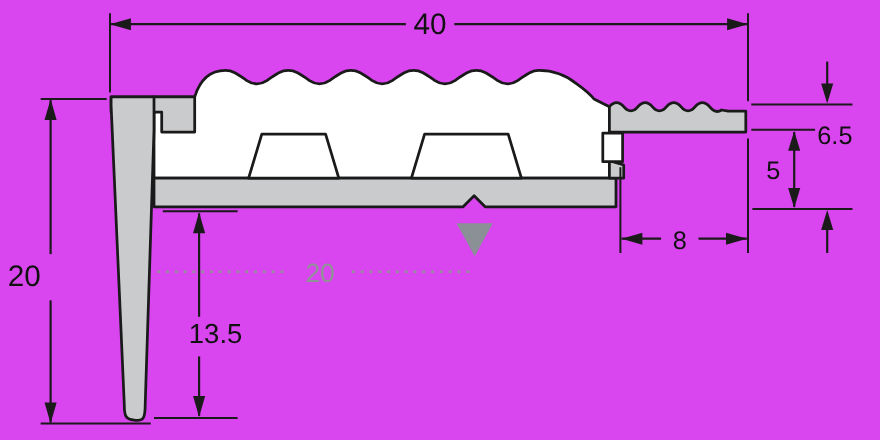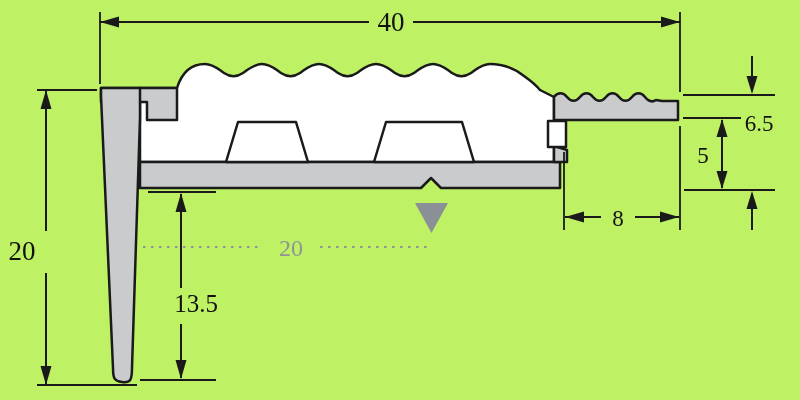--- a/index.html
+++ b/index.html
@@ -1,20 +1,20 @@
 <!DOCTYPE html>
 <html><head>
 <meta charset="utf-8">
 <style>
   html,body{margin:0;padding:0;background:#ffffff;}
   .canvas{
     position:relative;
     width:800px;height:400px;
-    background:#bef264;
-    font-family:Liberation Serif, serif;
+    background:#d946ef;
+    font-family:Liberation Sans, sans-serif;
     overflow:hidden;
   }
   svg{display:block;}
   .profile{stroke:#1a1a1a;stroke-width:2.5;stroke-linejoin:round;}
   .dimline{stroke:#1a1a1a;stroke-width:2;fill:none;}
   .dimline-dotted{stroke:#8f9396;stroke-width:2.2;fill:none;stroke-dasharray:2.5 5.5;}
   .extline{stroke:#1a1a1a;stroke-width:1.8;fill:none;}
   .arrow{fill:#1a1a1a;stroke:none;}
   .t-big{font-size:27px;fill:#111111;}
   .t-mid{font-size:25px;fill:#111111;}

